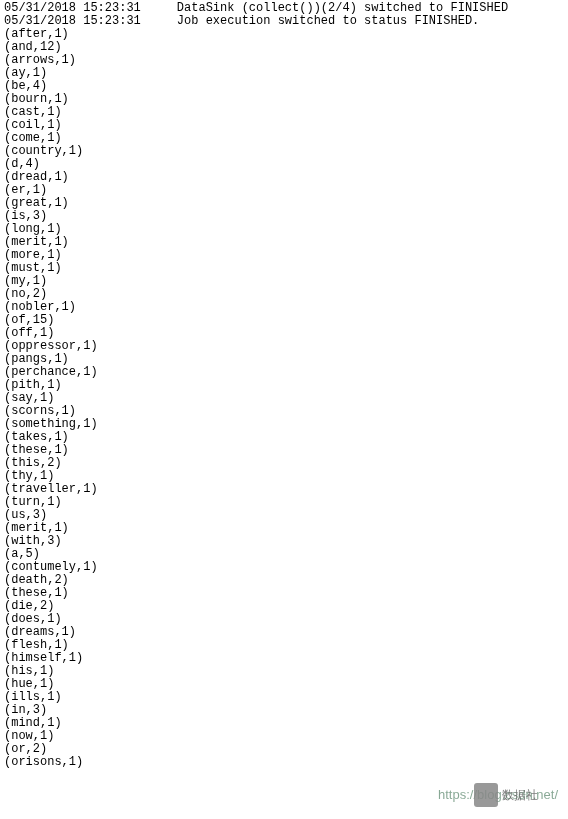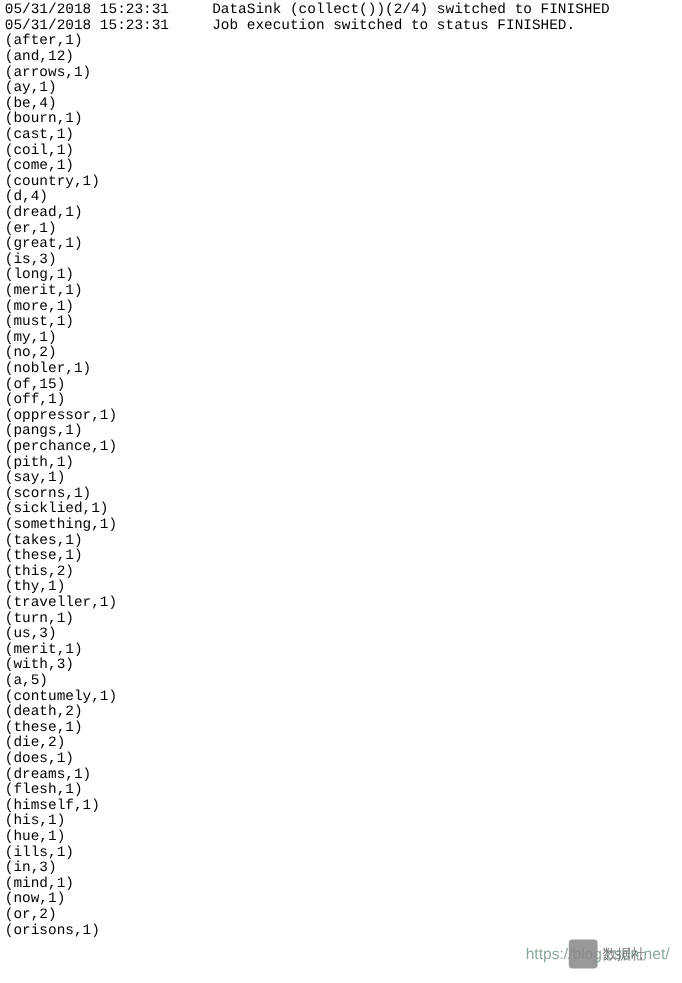--- a/index.html
+++ b/index.html
@@ -87,21 +87,20 @@
     <div class="output-line">(no,2)</div>
     <div class="output-line">(nobler,1)</div>
     <div class="output-line">(of,15)</div>
     <div class="output-line">(off,1)</div>
     <div class="output-line">(oppressor,1)</div>
     <div class="output-line">(pangs,1)</div>
     <div class="output-line">(perchance,1)</div>
     <div class="output-line">(pith,1)</div>
     <div class="output-line">(say,1)</div>
     <div class="output-line">(scorns,1)</div>
-    <div class="output-line">(sicklied,1)</div>
     <div class="output-line">(something,1)</div>
     <div class="output-line">(takes,1)</div>
     <div class="output-line">(these,1)</div>
     <div class="output-line">(this,2)</div>
     <div class="output-line">(thy,1)</div>
     <div class="output-line">(traveller,1)</div>
     <div class="output-line">(turn,1)</div>
     <div class="output-line">(us,3)</div>
     <div class="output-line">(merit,1)</div>
     <div class="output-line">(with,3)</div>

